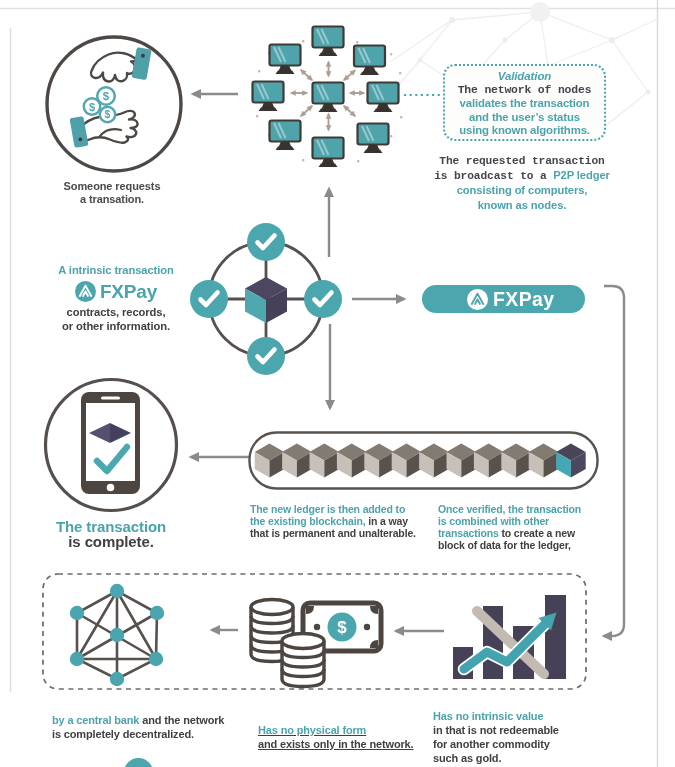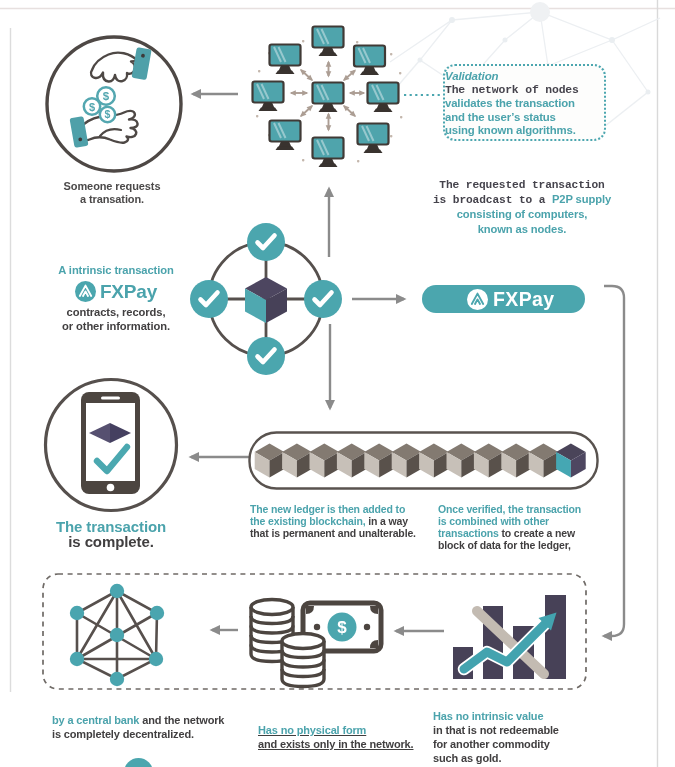--- a/index.html
+++ b/index.html
@@ -17,26 +17,26 @@
   .darker{color:#45434C;font-family:Liberation Mono, monospace;}
 
   
   .cap1{left:32px;top:180px;width:160px;font-size:11px;line-height:13px;color:#4b4949;}
 
   
   .vbox{
     left:443px;top:64px;width:163px;height:77px;
     border:2px dotted #4BA6AF;border-radius:12px;
     background:#fdfdfc;box-sizing:border-box;
-    padding-top:4px;
+    text-align:center;padding-top:4px;
   }
   .vbox .t{font-style:italic;font-size:11.5px;line-height:13.5px;color:#4BA3AC;}
   .vbox .l{font-size:11.4px;line-height:13.6px;letter-spacing:-0.15px;}
 
-  .broadcast{left:431px;top:178px;width:182px;font-size:11.2px;line-height:14.2px;}
+  .broadcast{left:431px;top:154px;width:182px;font-size:11.2px;line-height:14.2px;}
 
   
   .verified{left:33px;top:263px;width:166px;font-size:11.2px;line-height:14px;}
   .brandrow{display:flex;align-items:center;justify-content:center;gap:4px;margin:4px 0 3px 0;}
   .brandname{font-size:19px;letter-spacing:-0.2px;color:#4BA3AC;font-weight:bold;}
 
   
   .pill{
     left:422px;top:285px;width:163px;height:28px;border-radius:14px;
     background:#4BA6AE;display:flex;align-items:center;
@@ -214,21 +214,21 @@
   <div class="abs vbox">
     <div class="txt t">Validation</div>
     <div class="txt l darker">The network of nodes</div>
     <div class="txt l teal">validates the transaction</div>
     <div class="txt l teal">and the user’s status</div>
     <div class="txt l teal">using known algorithms.</div>
   </div>
 
   <div class="abs txt center broadcast">
     <div class="darker">The requested transaction</div>
-    <div><span class="darker">is broadcast to a </span><span class="teal">P2P supply</span></div>
+    <div><span class="darker">is broadcast to a </span><span class="teal">P2P ledger</span></div>
     <div class="teal">consisting of computers,</div>
     <div class="teal">known as nodes.</div>
   </div>
 
   <div class="abs txt center verified">
     <div class="teal">A intrinsic transaction</div>
     <div class="brandrow">
       <svg width="21" height="21" viewBox="0 0 21 21">
         <circle cx="10.5" cy="10.5" r="10.5" fill="#4BA6AE"></circle>
         <path d="M4.8,15 L10.5,4.6 L16.2,15 M8,15 L10.5,10.4 L13,15" fill="none" stroke="#ffffff" stroke-width="1.9" stroke-linecap="round" stroke-linejoin="round"></path>

